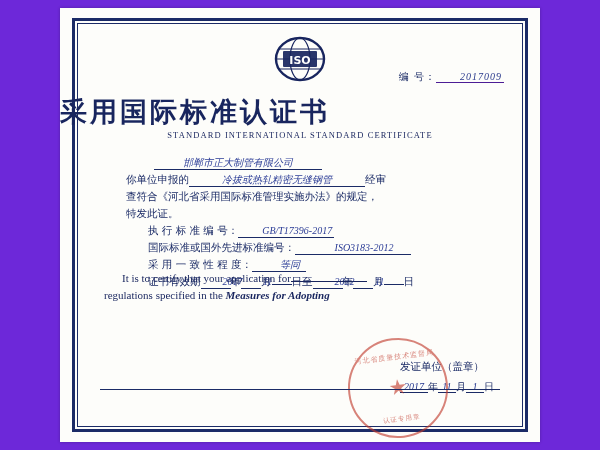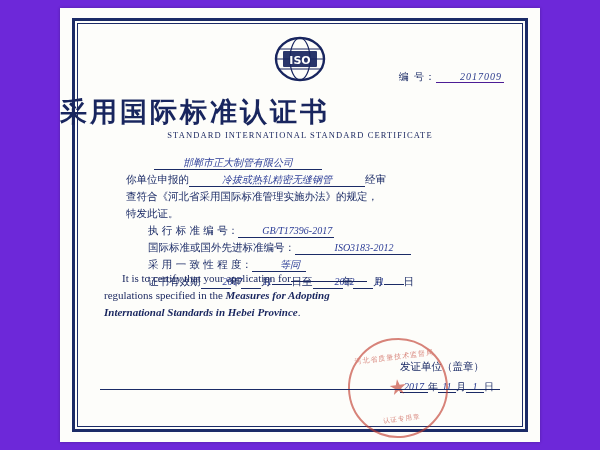--- a/index.html
+++ b/index.html
@@ -319,23 +319,20 @@
     </div>
 
     <div class="en-block">
       <div class="en-line en-indent">
         <span>It is to certify that your application for</span><span class="blank-en blank-a"></span>
       </div>
       <div class="en-line">
         <span>regulations specified in the</span>
         <span class="em">Measures  for  Adopting</span>
       </div>
-      <div class="en-line">
-        <span class="em">International Standards in Hebei Province</span><span>.</span>
-      </div>
     </div>
 
     <div class="issuer">
       <div>发证单位（盖章）</div>
       <div class="date">
         <span class="dfill dy">2017</span><span>年</span><span class="dfill dm">11</span><span>月</span><span class="dfill dd">1</span><span>日</span>
       </div>
     </div>
 
     <div class="seal">

